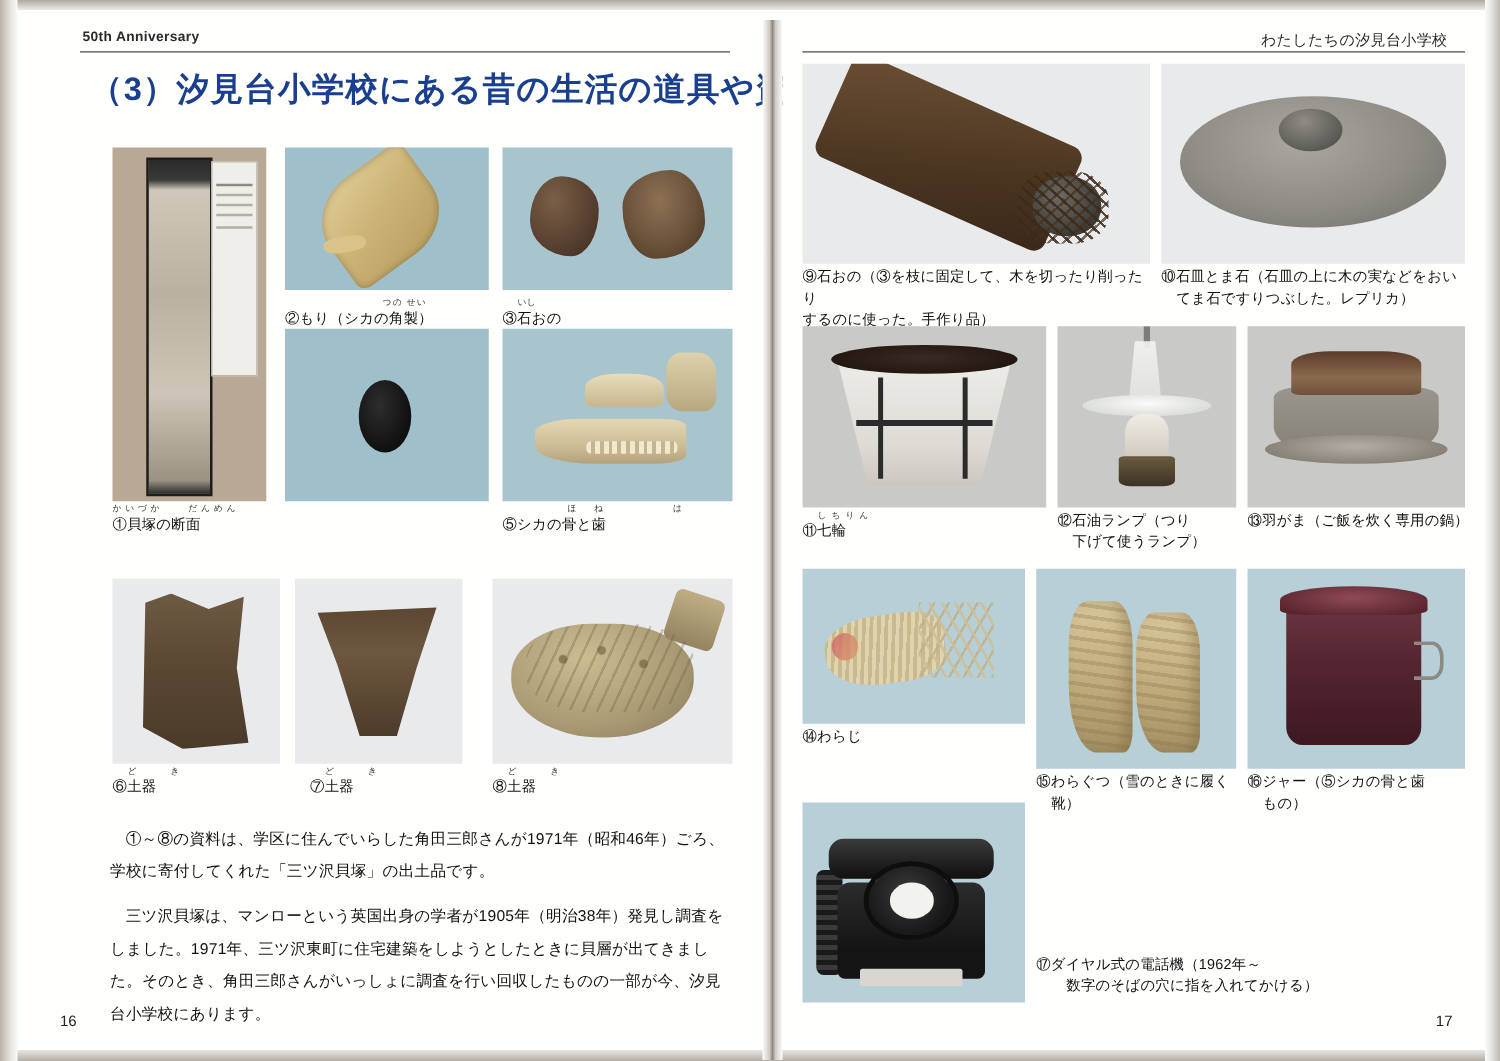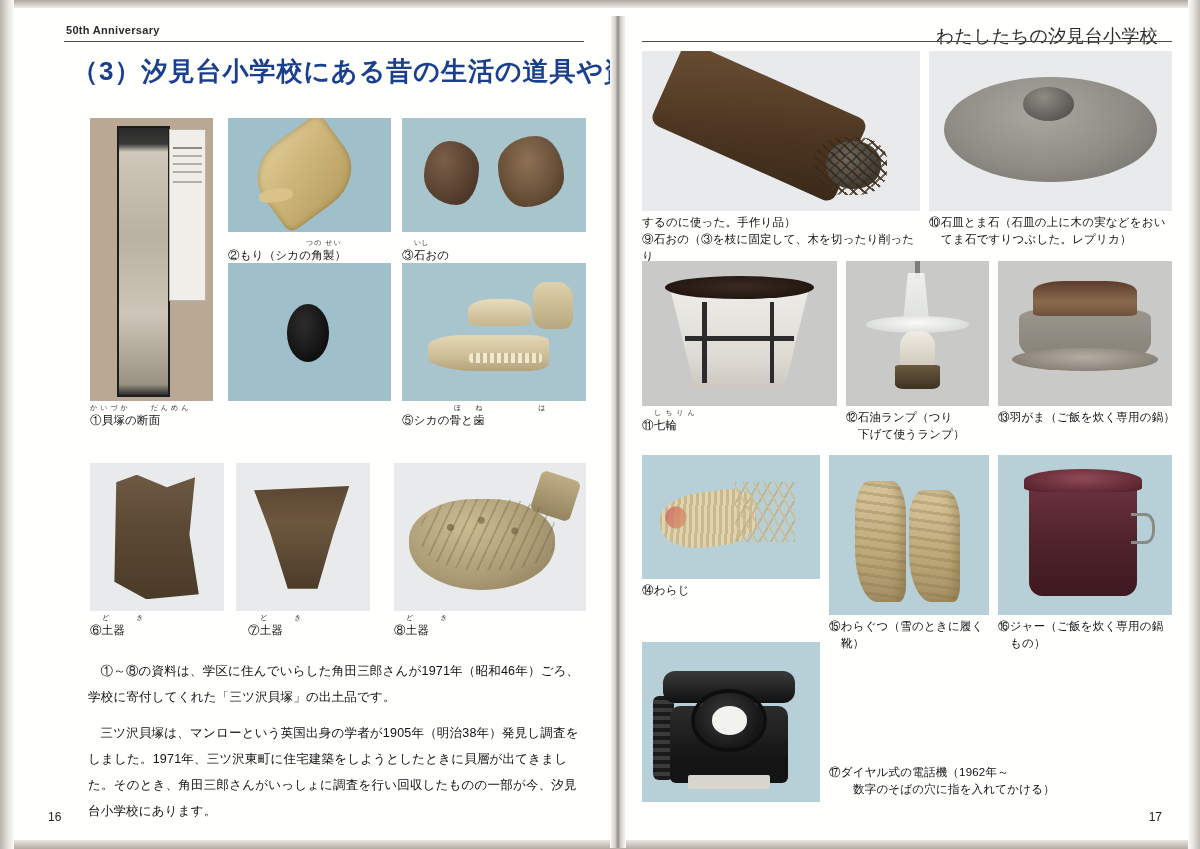--- a/index.html
+++ b/index.html
@@ -61,21 +61,21 @@
 
   
   .runhead {
     position: absolute;
     font-size: 11px;
     color: #2a2a2a;
     font-weight: bold;
     letter-spacing: 0.3px;
   }
   .runhead-left { left: 52px; top: 16px; }
-  .runhead-right { right: 30px; top: 16px; font-weight: normal; font-size: 18px;}
+  .runhead-right { right: 30px; top: 16px; font-weight: normal; font-size: 12px;}
   .rule {
     position: absolute;
     height: 1px;
     background: #4a4a4a;
   }
   .rule-left { left: 50px; top: 33px; width: 520px; }
   .rule-right { left: 16px; top: 33px; width: 530px; }
 
   .folio {
     position: absolute;
@@ -592,22 +592,22 @@
 
       <div class="runhead runhead-right">わたしたちの汐見台小学校</div>
       <div class="rule rule-right"></div>
 
       <div class="photo bg-white" style="left:16px; top:43px; width:278px; height:160px;">
         <div class="axe-handle"></div>
         <div class="axe-head"></div>
         <div class="axe-cord"></div>
       </div>
       <div class="cap" style="left:16px; top:206px; width:280px;">
+        <div>⑨石おの（③を枝に固定して、木を切ったり削ったり</div>
         <div>するのに使った。手作り品）</div>
-        <div>⑨石おの（③を枝に固定して、木を切ったり削ったり</div>
       </div>
 
       <div class="photo bg-white" style="left:303px; top:43px; width:243px; height:160px;">
         <div class="millstone"></div>
       </div>
       <div class="cap" style="left:303px; top:206px; width:250px;">
         <div>⑩石皿とま石（石皿の上に木の実などをおい</div>
         <div style="text-indent:12px;">てま石ですりつぶした。レプリカ）</div>
       </div>
 
@@ -658,21 +658,21 @@
         <div>⑮わらぐつ（雪のときに履く</div>
         <div style="text-indent:12px;">靴）</div>
       </div>
 
       <div class="photo bg-lblue" style="left:372px; top:447px; width:174px; height:160px;">
         <div class="jar"></div>
         <div class="jar-lid"></div>
         <div class="jar-handle"></div>
       </div>
       <div class="cap" style="left:372px; top:610px; width:180px;">
-        <div>⑯ジャー（ご飯を炊く専用の鍋</div>
+        <div>⑯ジャー（⑤シカの骨と歯</div>
         <div style="text-indent:12px;">もの）</div>
       </div>
 
       <div class="photo bg-lblue" style="left:16px; top:634px; width:178px; height:160px;">
         <div class="phone-cord"></div>
         <div class="phone-handset"></div>
         <div class="phone-body"></div>
         <div class="phone-dial"></div>
         <div class="phone-label"></div>
       </div>

